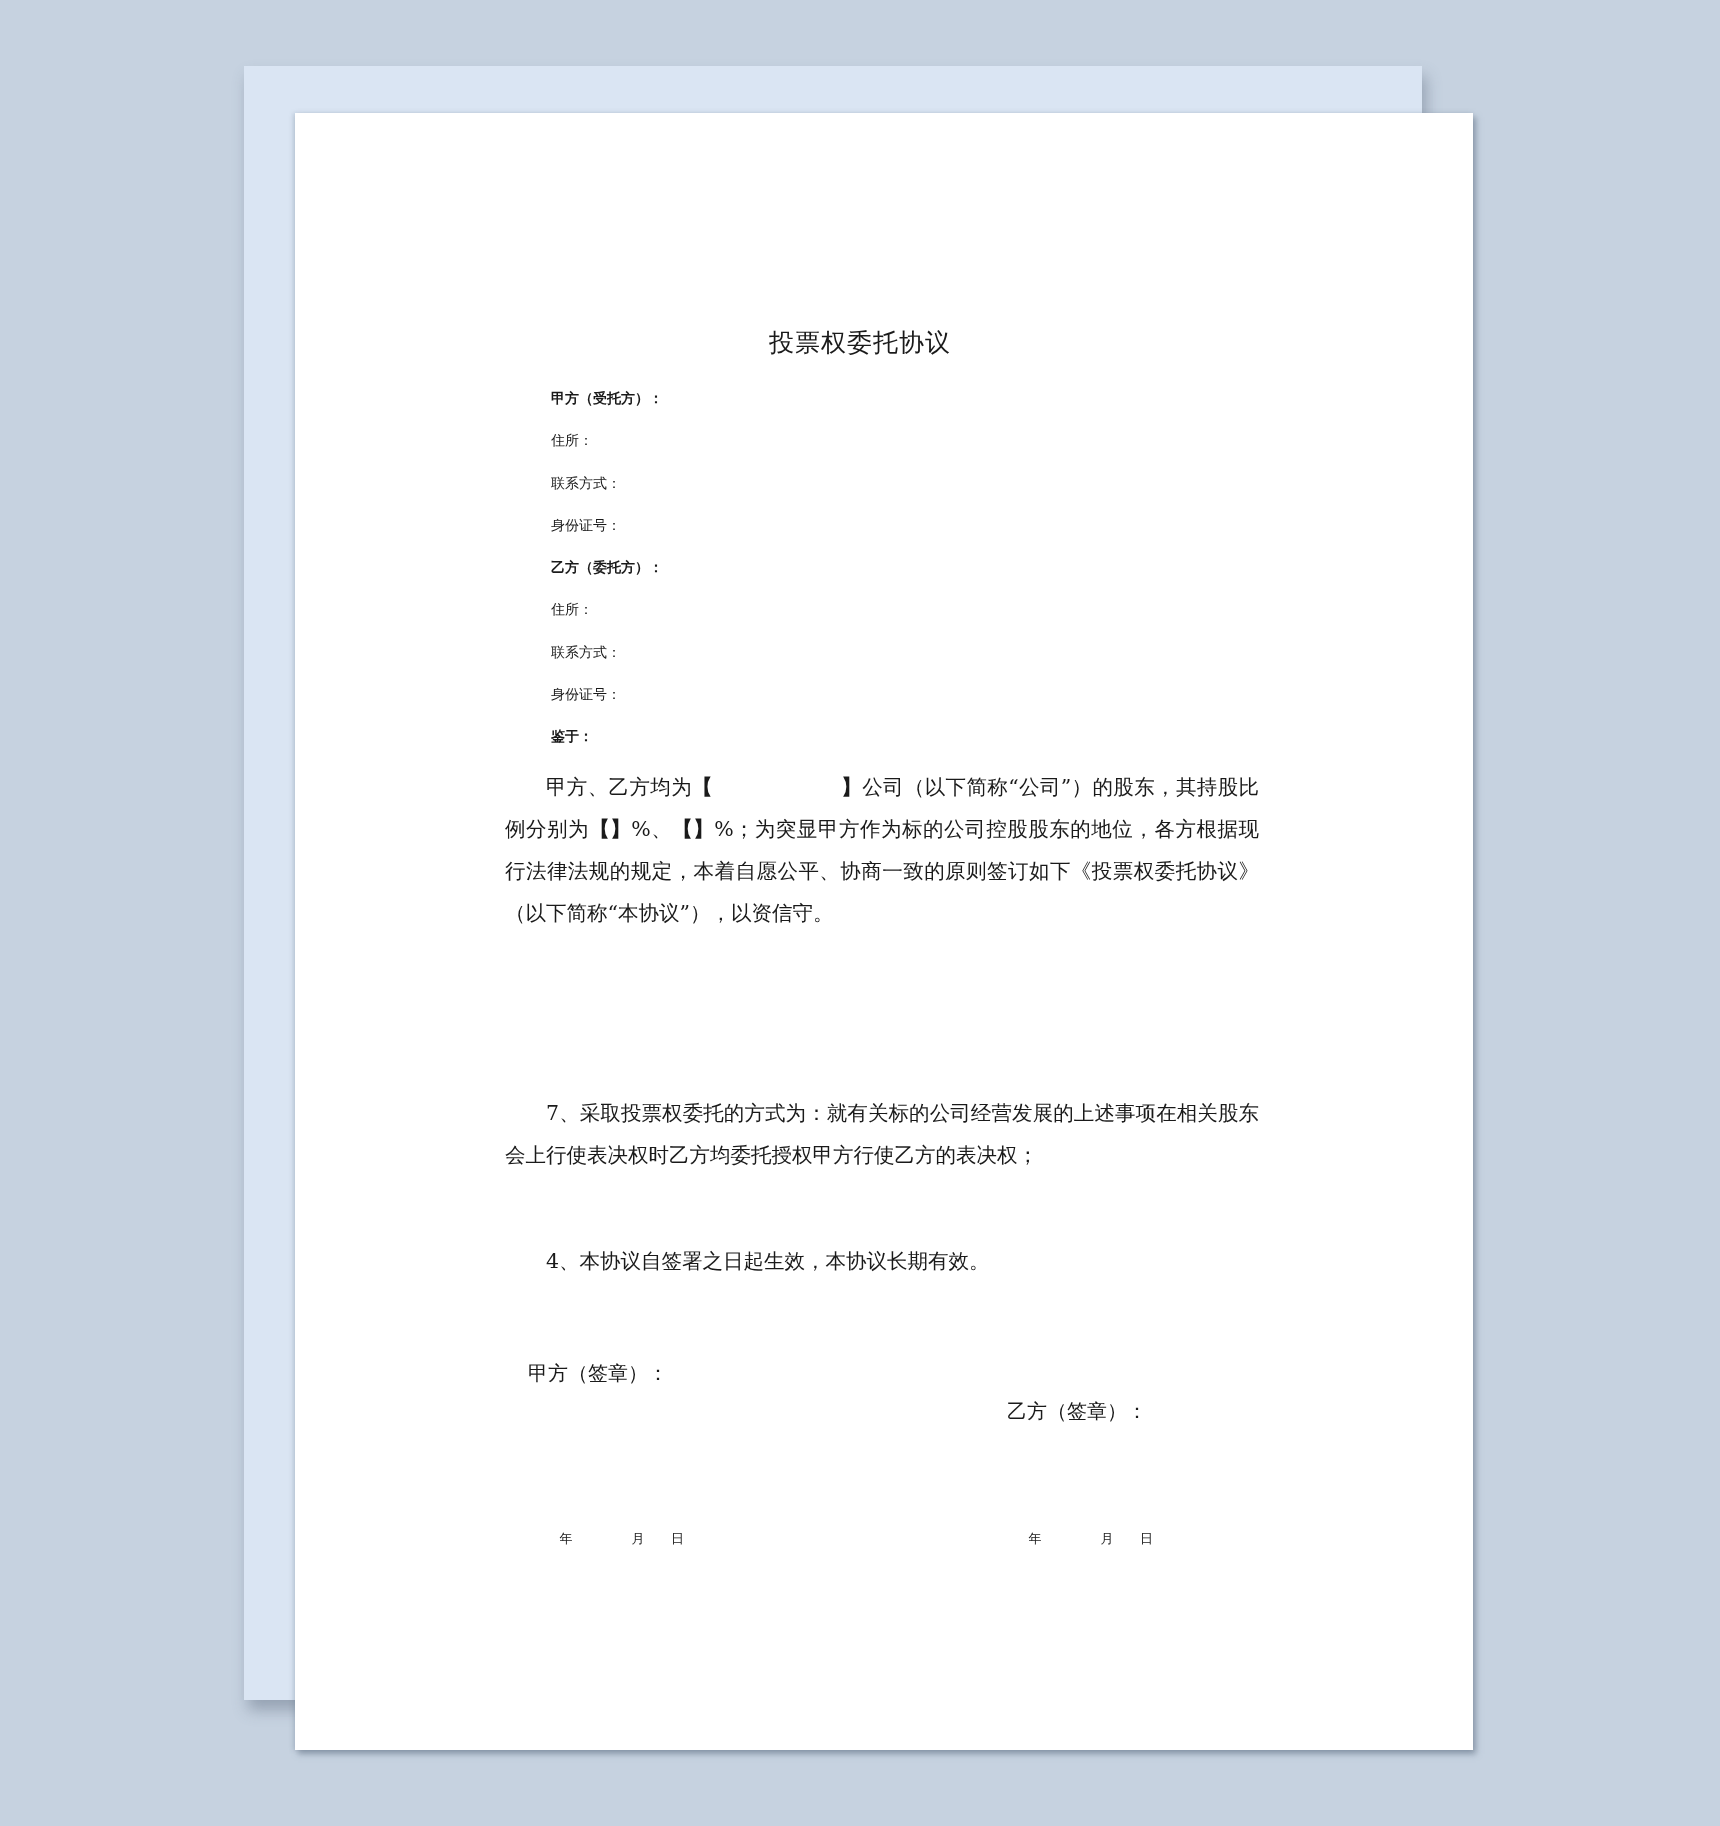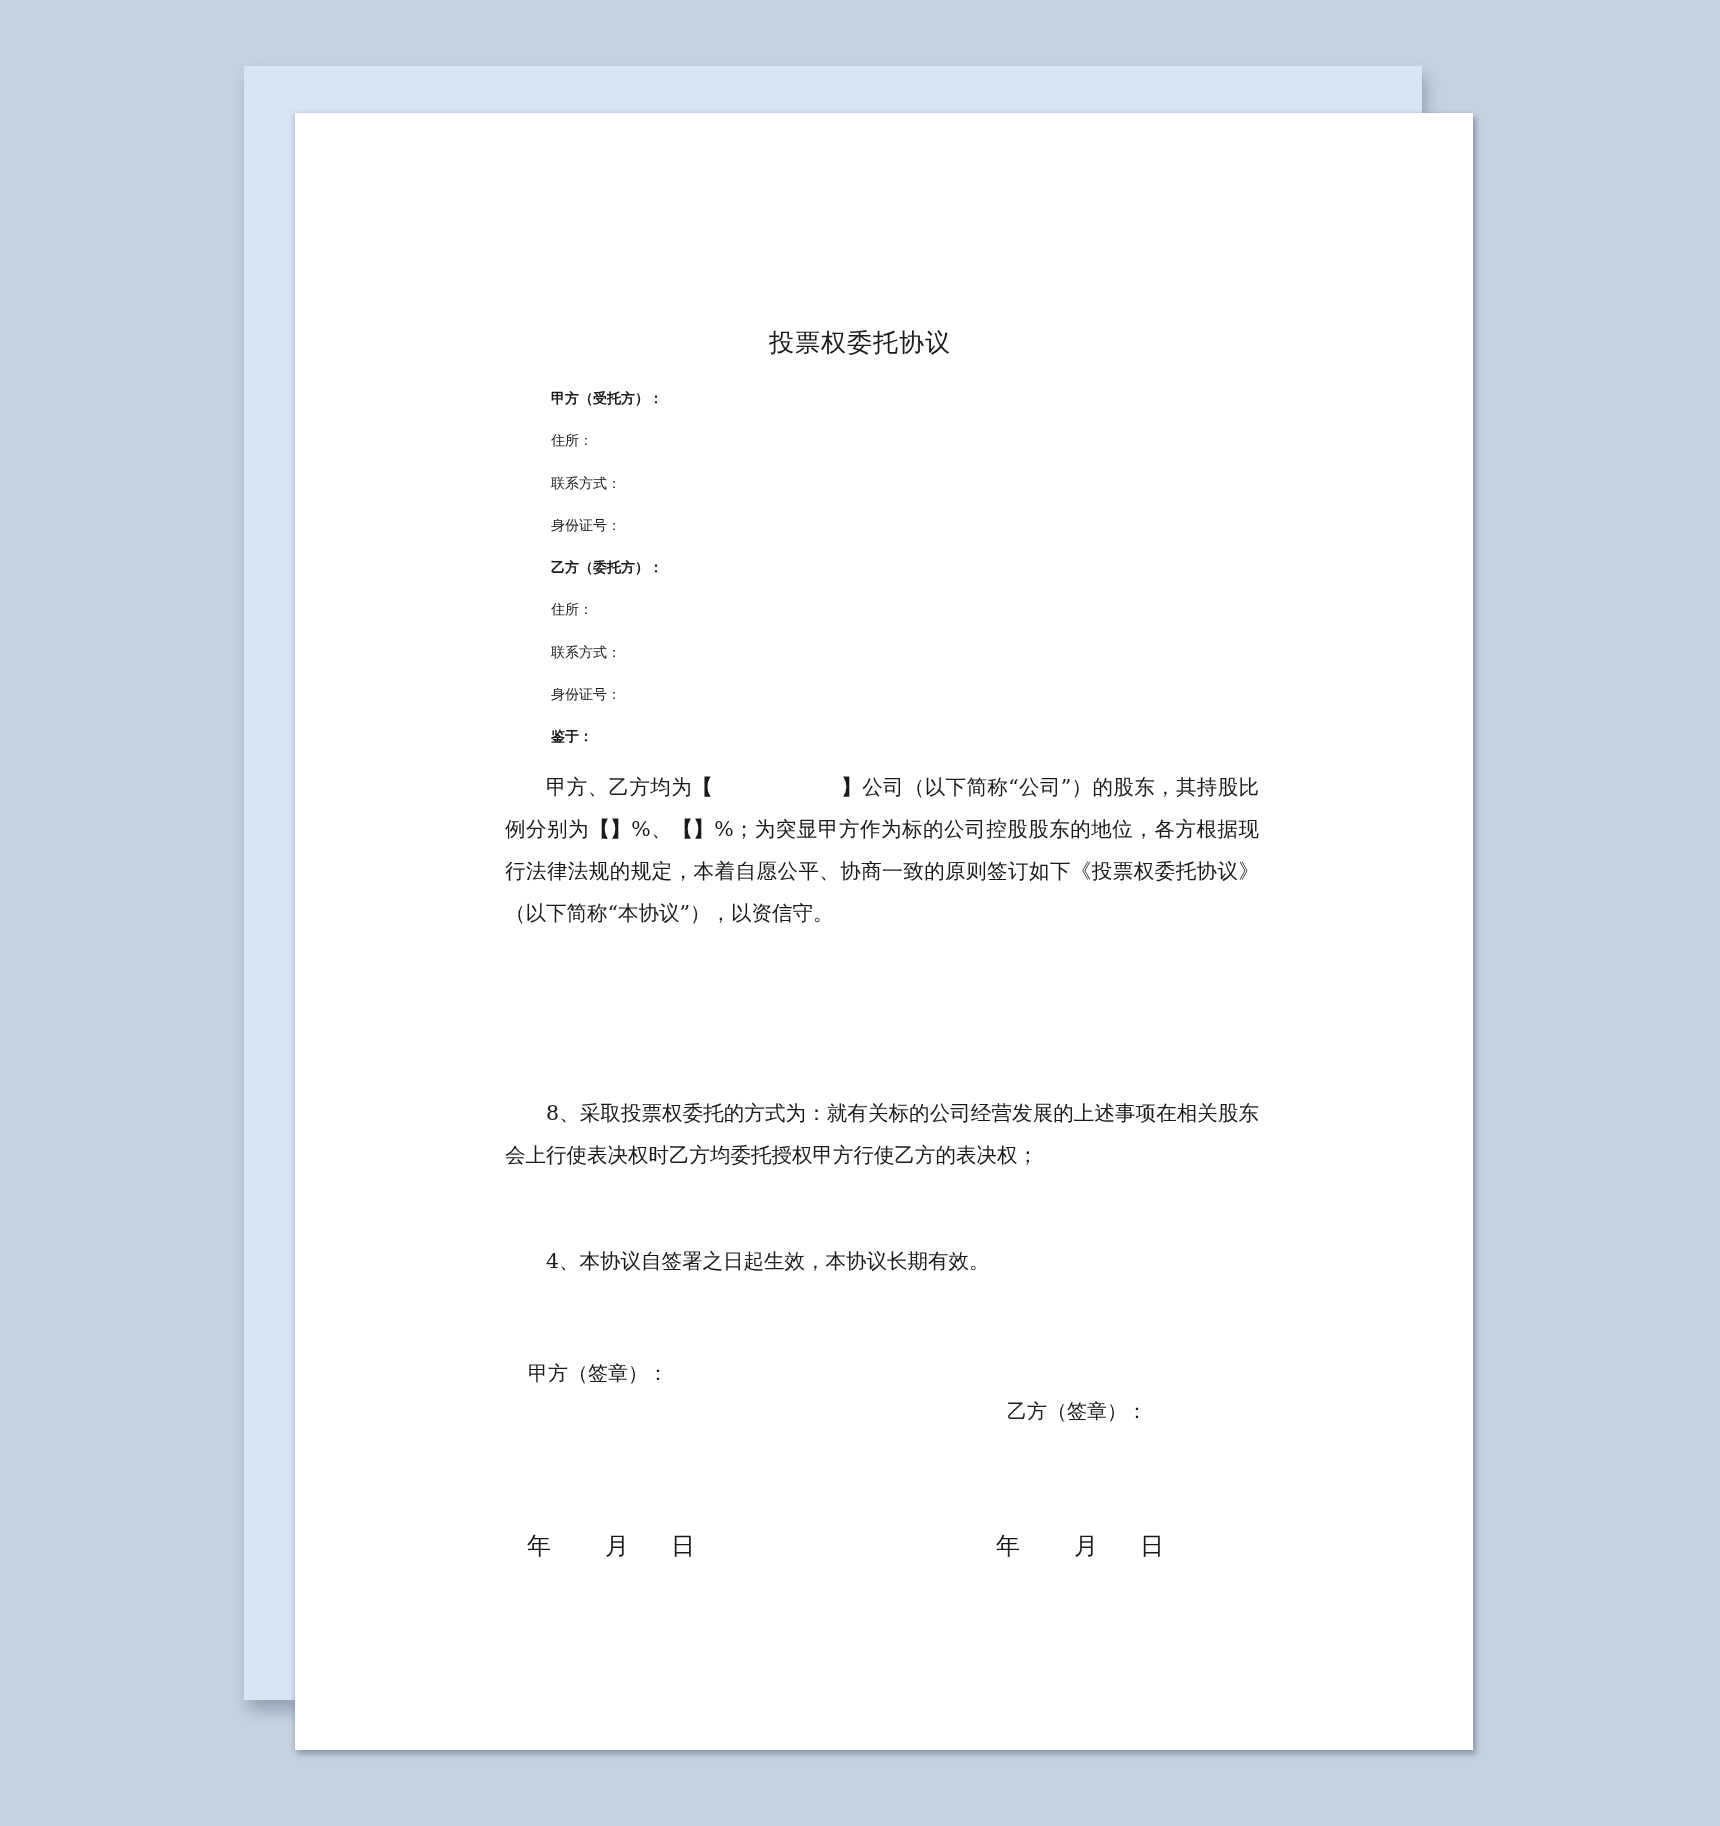--- a/index.html
+++ b/index.html
@@ -31,21 +31,21 @@
   .party-line { font-size: 14px; height: 42.3px; line-height: 32px; white-space: nowrap; }
   .party-line.bold { font-weight: bold; }
   .para {
     position: absolute; left: 505px; width: 754px;
     font-size: 20.5px; line-height: 42px;
     text-align: justify; text-indent: 2em;
   }
   .blank { display: inline-block; width: 128px; }
   .bracket { font-weight: bold; }
   .sig-label { position: absolute; font-size: 20px; white-space: nowrap; }
-  .date-row { position: absolute; font-size: 24px; white-space: nowrap; }
+  .date-row { position: absolute; font-size: 13px; white-space: nowrap; text-align: center; }
   .date-row span { display: inline-block; }
 </style>
 </head>
 <body>
 
 <div class="back-page"></div>
 
 <div class="front-page">
 </div>
 
@@ -59,21 +59,21 @@
     <div class="party-line">身份证号：</div>
     <div class="party-line bold">乙方（委托方）：</div>
     <div class="party-line">住所：</div>
     <div class="party-line">联系方式：</div>
     <div class="party-line">身份证号：</div>
     <div class="party-line bold">鉴于：</div>
   </div>
 
   <div class="para" style="top:766px;"><span>甲方、乙方均为</span><span class="bracket">【</span><span class="blank"></span><span class="bracket">】</span><span>公司（以下简称“公司”）的股东，其持股比例分别为</span><span class="bracket">【】</span><span>%、</span><span class="bracket">【】</span><span>%；为突显甲方作为标的公司控股股东的地位，各方根据现行法律法规的规定，本着自愿公平、协商一致的原则签订如下《投票权委托协议》（以下简称“本协议”），以资信守。</span></div>
 
-  <div class="para" style="top:1092px;">8、采取投票权委托的方式为：就有关标的公司经营发展的上述事项在相关股东会上行使表决权时乙方均委托授权甲方行使乙方的表决权；</div>
+  <div class="para" style="top:1092px;">7、采取投票权委托的方式为：就有关标的公司经营发展的上述事项在相关股东会上行使表决权时乙方均委托授权甲方行使乙方的表决权；</div>
   <div class="para" style="top:1240px;">4、本协议自签署之日起生效，本协议长期有效。</div>
 
   <div class="sig-label" style="left:528px;top:1360px;">甲方（签章）：</div>
   <div class="sig-label" style="left:1007px;top:1360px;margin-top:38px;">乙方（签章）：</div>
 
   <div class="date-row" style="left:527px;top:1530px;">
     <span style="width:78px;">年</span><span style="width:66px;">月</span><span>日</span>
   </div>
   <div class="date-row" style="left:996px;top:1530px;">
     <span style="width:78px;">年</span><span style="width:66px;">月</span><span>日</span>

